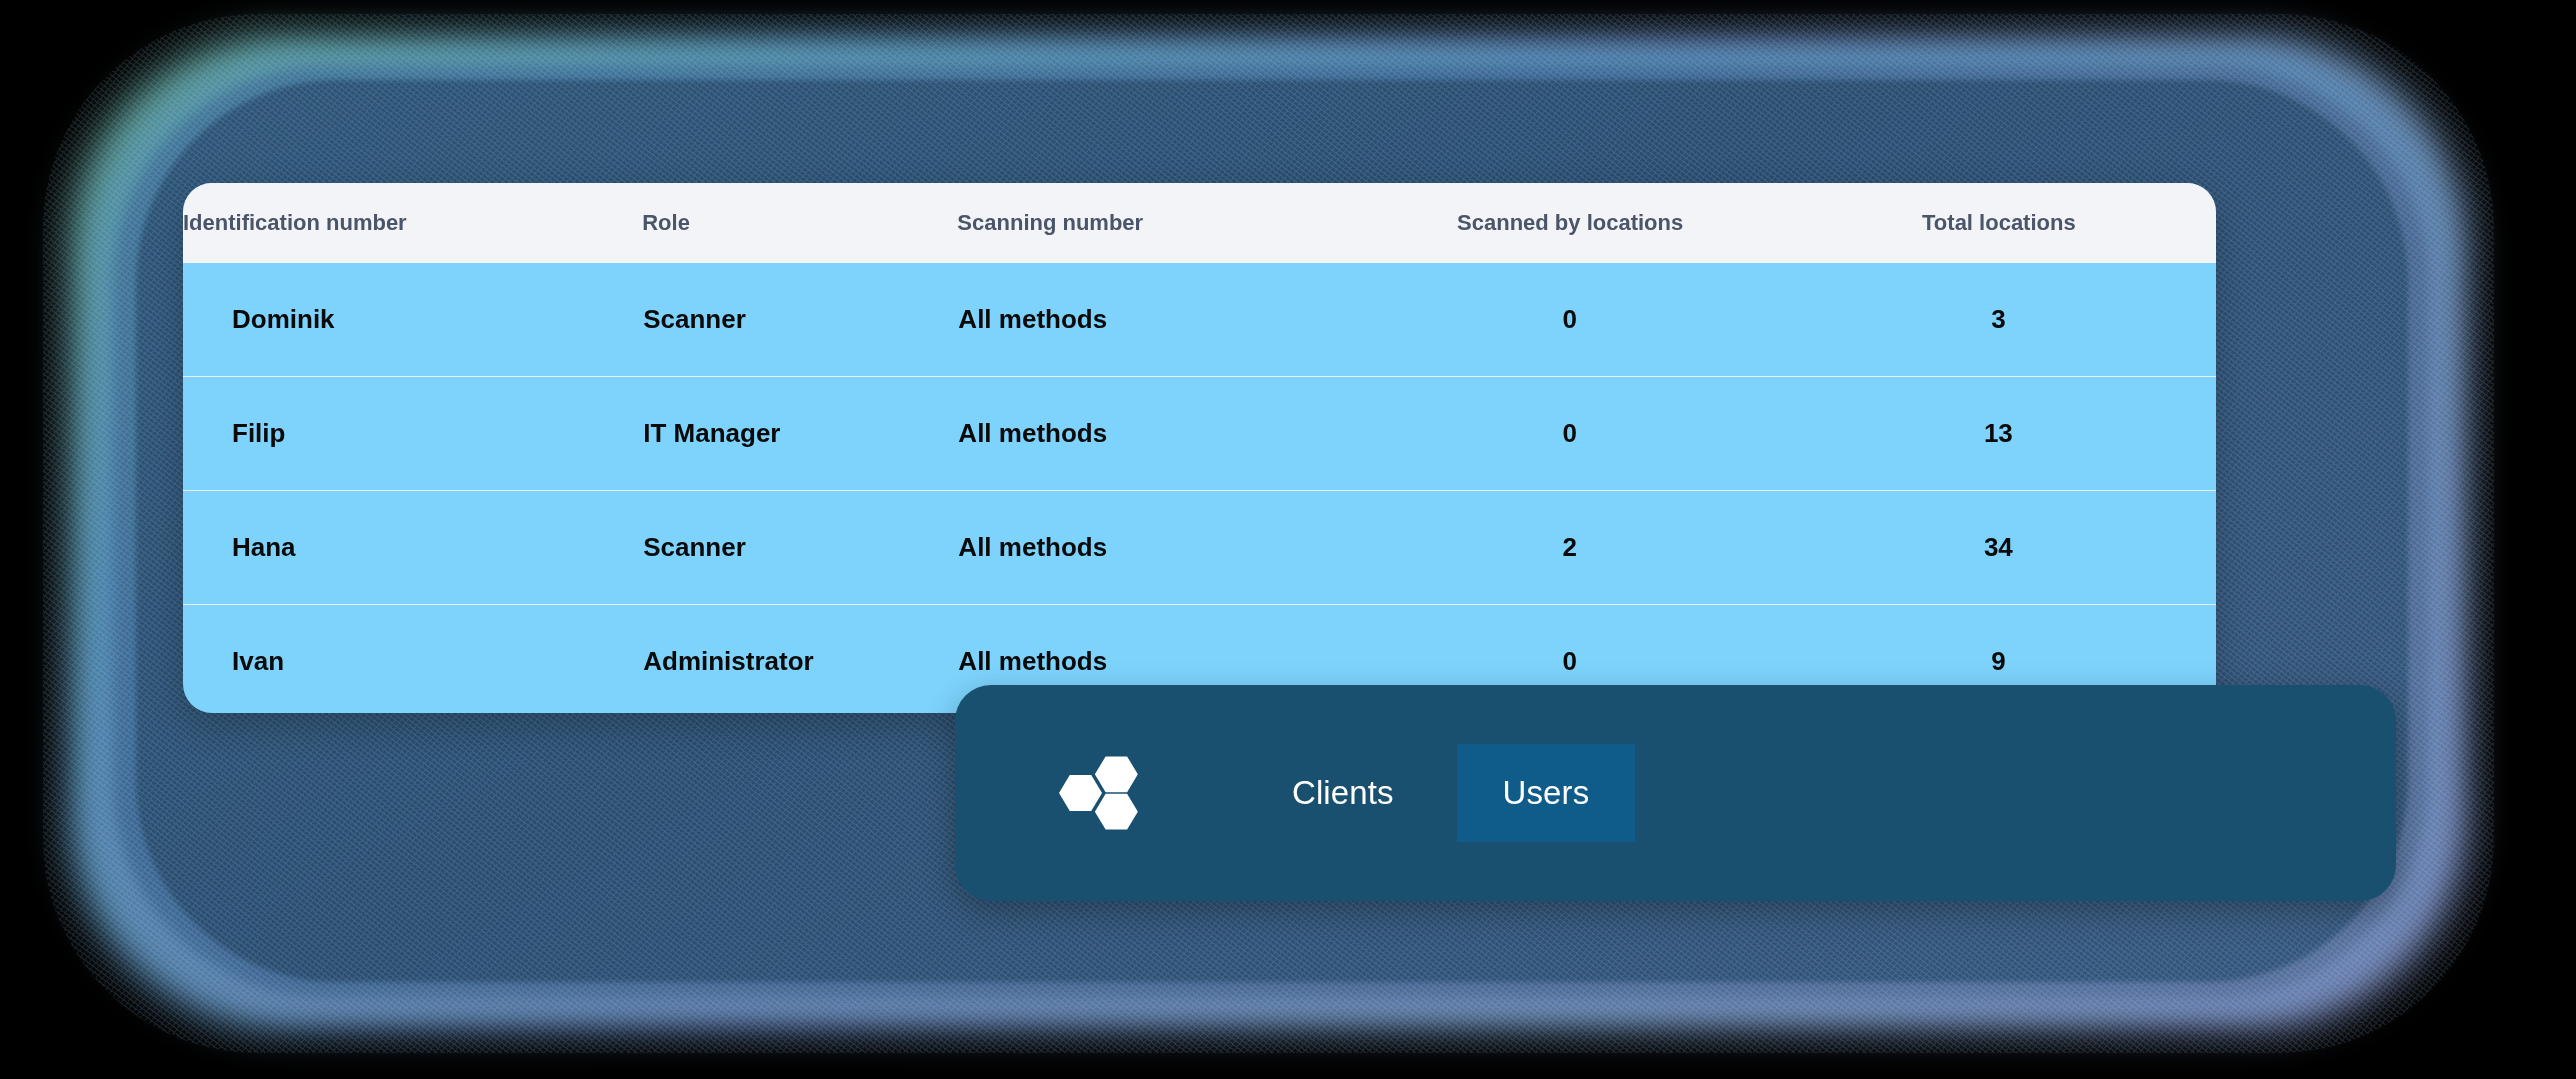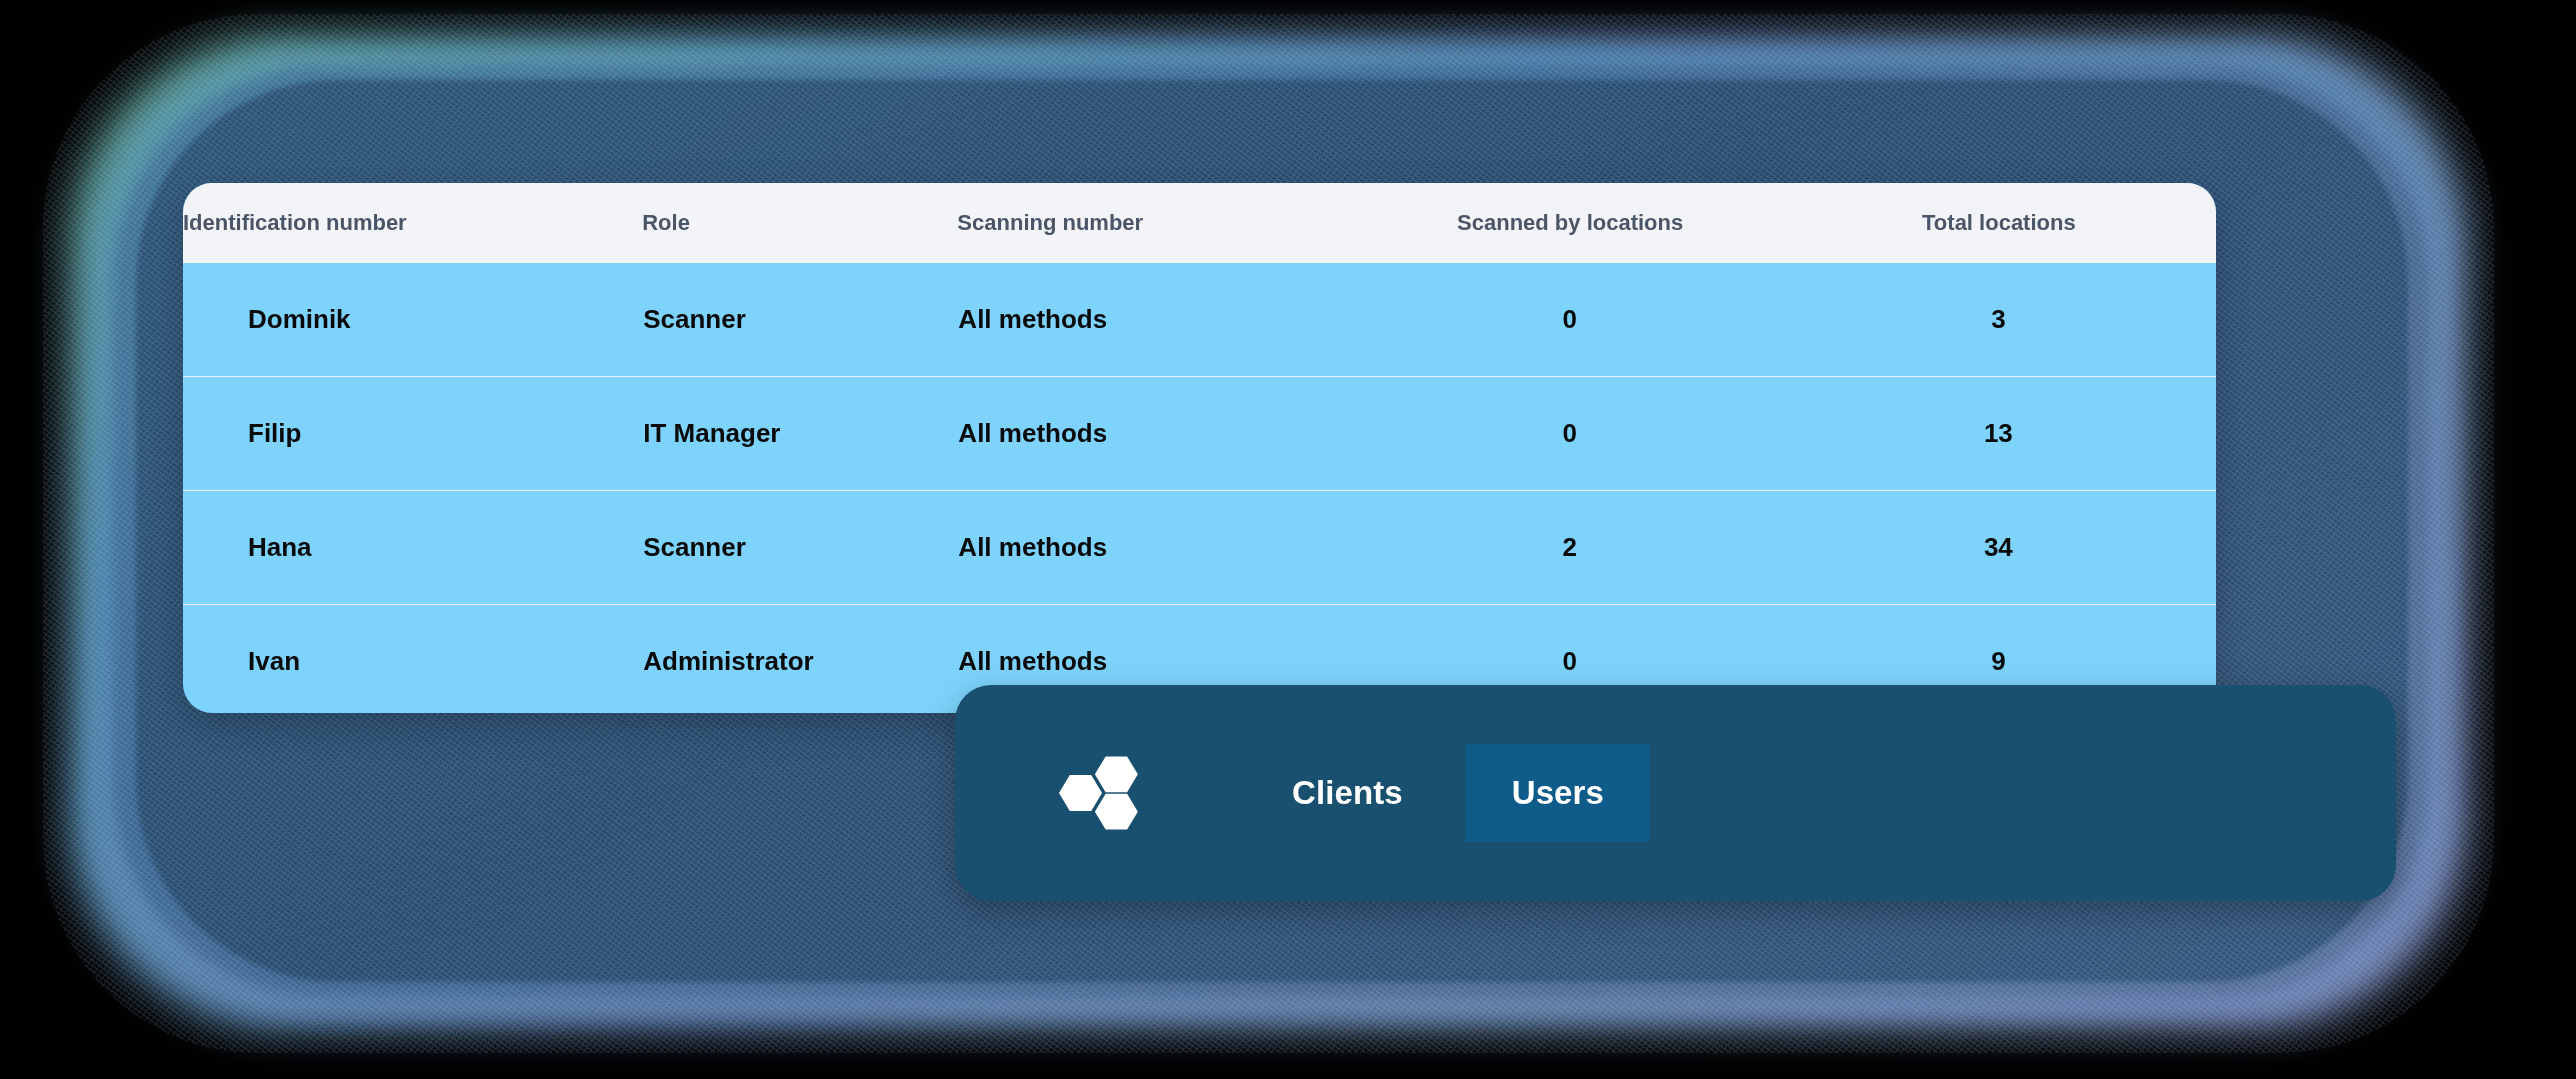--- a/index.html
+++ b/index.html
@@ -130,21 +130,21 @@
   }
   table.data-table tbody tr:first-child td { border-top: none; }
 
   
   col.c-id    { width: 459px; }
   col.c-role  { width: 315px; }
   col.c-meth  { width: 401px; }
   col.c-loc   { width: 423px; }
   col.c-qty   { width: 434px; }
 
-  .pad-left { padding-left: 65px; }
+  .pad-left { padding-left: 49px; }
   .col-center { text-align: center !important; padding-left: 0 !important; }
   thead th.col-center { text-align: center !important; }
 
   
   #nav-bar {
     position: absolute;
     left: 955px;
     top: 685px;
     width: 1441px;
     height: 216px;
@@ -164,21 +164,21 @@
     flex: none;
   }
   #nav-items {
     display: flex;
     align-items: center;
     margin-left: 115px;
     gap: 0px;
   }
   .nav-item {
     font-size: 33px;
-    font-weight: bold;
+    font-weight: normal;
     color: #ffffff;
     padding: 27px 37px;
     border-radius: 13px;
     white-space: nowrap;
     letter-spacing: 0.1px;
   }
   .nav-item.active {
     background: #0f5b8a;
     padding: 30px 46px;
     border-radius: 0;

